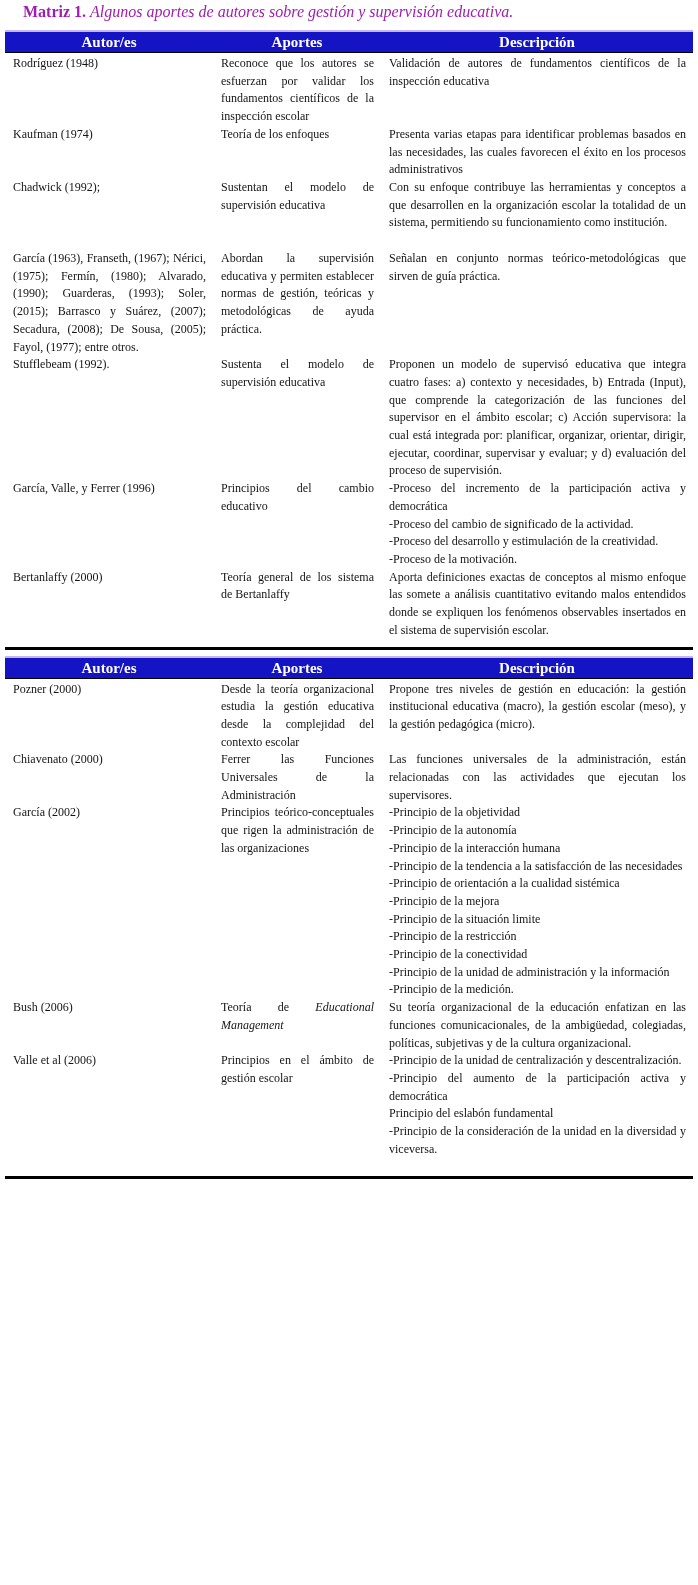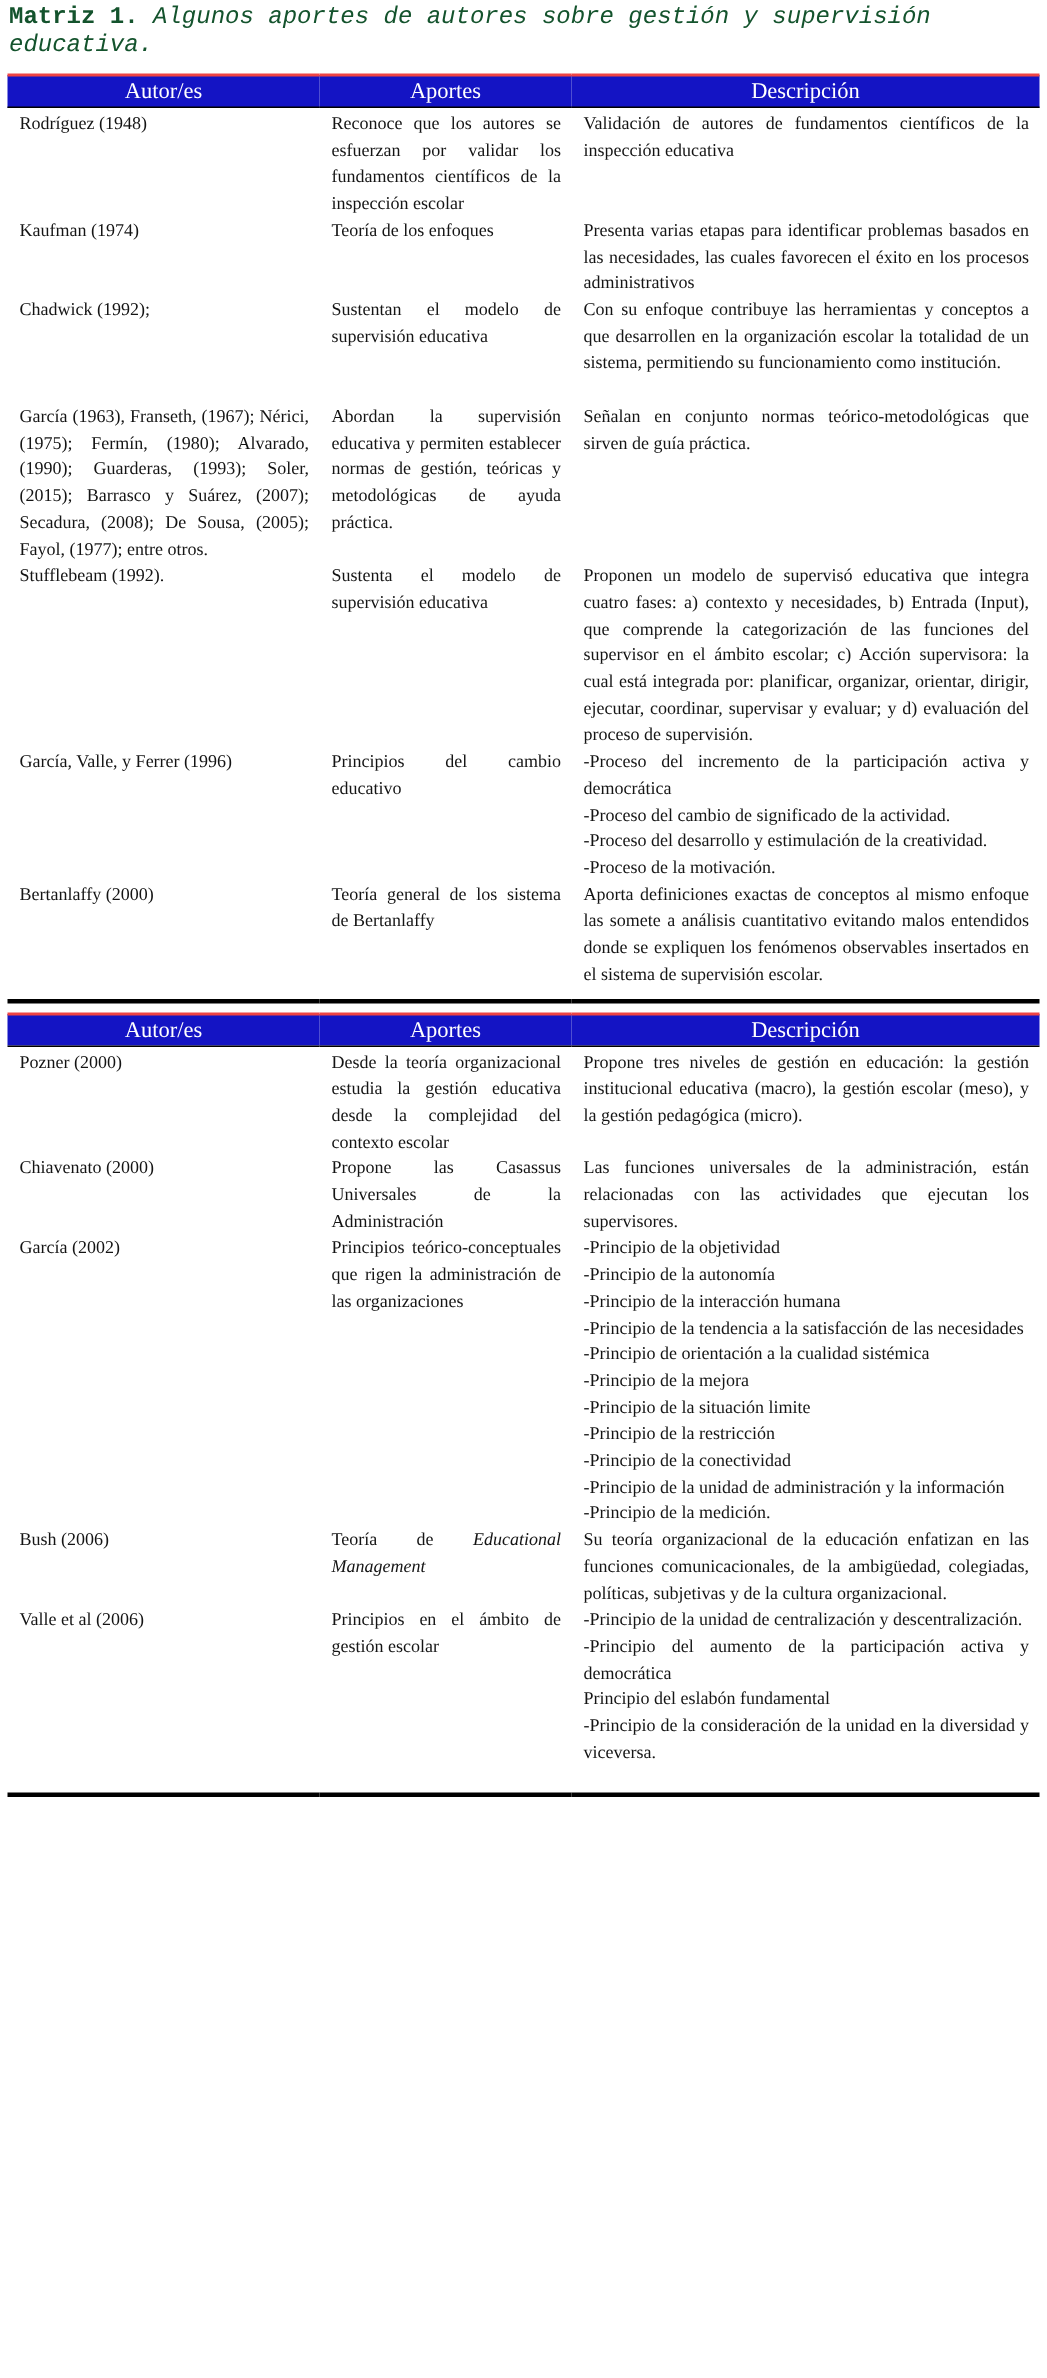--- a/index.html
+++ b/index.html
@@ -7,41 +7,40 @@
     width: 698px;
     font-family: "Liberation Serif", "DejaVu Serif", serif;
     color: #141414;
     -webkit-font-smoothing: antialiased;
   }
   .doc { padding: 1px 5px 0 5px; }
 
   .caption {
     font-size: 16px;
     line-height: 19px;
-    margin: 1px 0 9px 1px;
-    color: #14532d;
-    font-family: Liberation Mono, monospace;
+    margin: 1px 0 9px 18px;
+    color: #a21caf;
   }
   .caption .cap-label { font-weight: bold; }
   .caption .cap-text  { font-style: italic; }
 
   table.matrix {
     border-collapse: collapse;
     table-layout: fixed;
     width: 688px;
   }
   table.matrix thead th {
     background: #1414C4;
     color: #ffffff;
-    font-weight: normal;
+    font-weight: bold;
     font-size: 15px;
     line-height: 16px;
     text-align: center;
     padding: 2px 4px 2px 4px;
-    border-top: 2px solid #ef4444;
+    border-top: 2px solid #c4b5fd;
     border-bottom: 1px solid #000;
   }
   table.matrix td {
     vertical-align: top;
     font-size: 12px;
     line-height: 17.7px;
     text-align: justify;
     padding: 0 7px 0 8px;
   }
   table.matrix tbody tr:first-child td { padding-top: 2px; }
@@ -129,21 +128,21 @@
       </tr>
     </thead>
     <tbody>
         <tr>
           <td class="col-autor">Pozner (2000)</td>
           <td class="col-aportes">Desde la teoría organizacional estudia la gestión educativa desde la complejidad del contexto escolar</td>
           <td class="col-desc">Propone tres niveles de gestión en educación: la gestión institucional educativa (macro), la gestión escolar (meso), y la gestión pedagógica (micro).</td>
         </tr>
         <tr>
           <td class="col-autor">Chiavenato (2000)</td>
-          <td class="col-aportes">Propone las Casassus Universales de la Administración</td>
+          <td class="col-aportes">Ferrer las Funciones Universales de la Administración</td>
           <td class="col-desc">Las funciones universales de la administración, están relacionadas con las actividades que ejecutan los supervisores.</td>
         </tr>
         <tr>
           <td class="col-autor">García (2002)</td>
           <td class="col-aportes">Principios teórico-conceptuales que rigen la administración de las organizaciones</td>
           <td class="col-desc">-Principio de la objetividad
 -Principio de la autonomía
 -Principio de la interacción humana
 -Principio de la tendencia a la satisfacción de las necesidades
 -Principio de orientación a la cualidad sistémica

